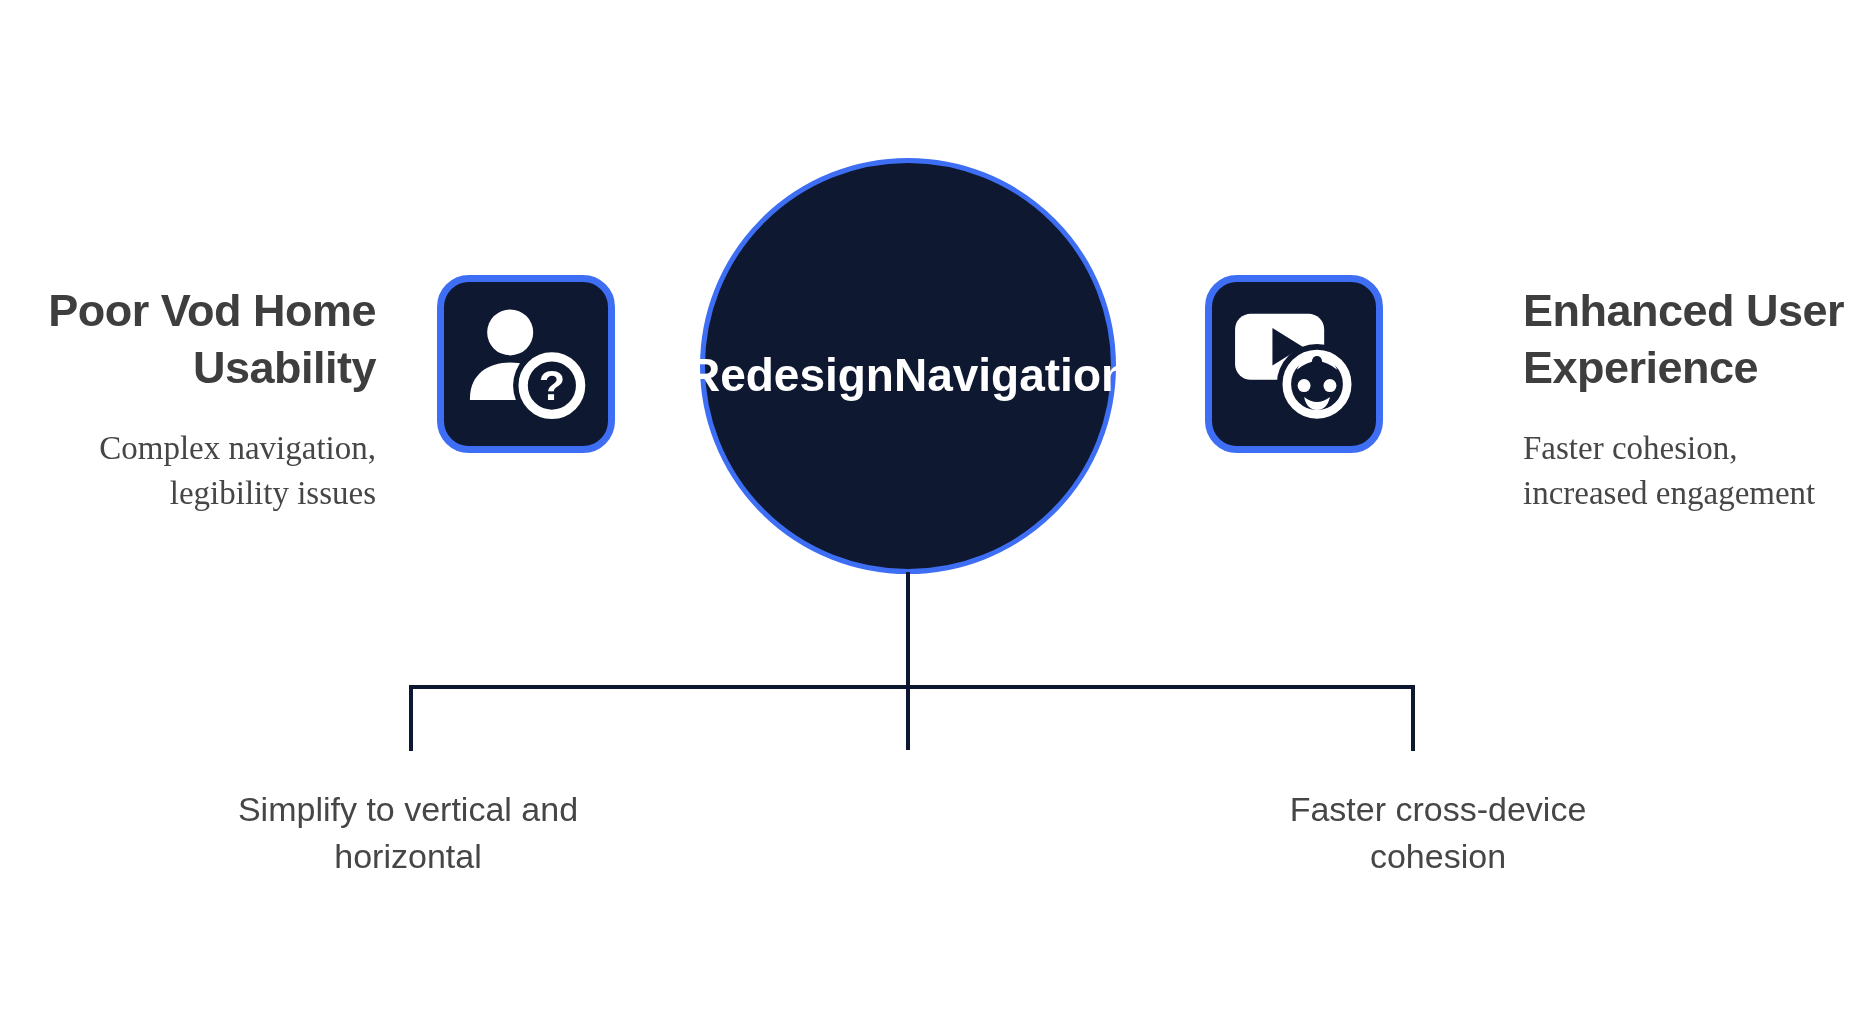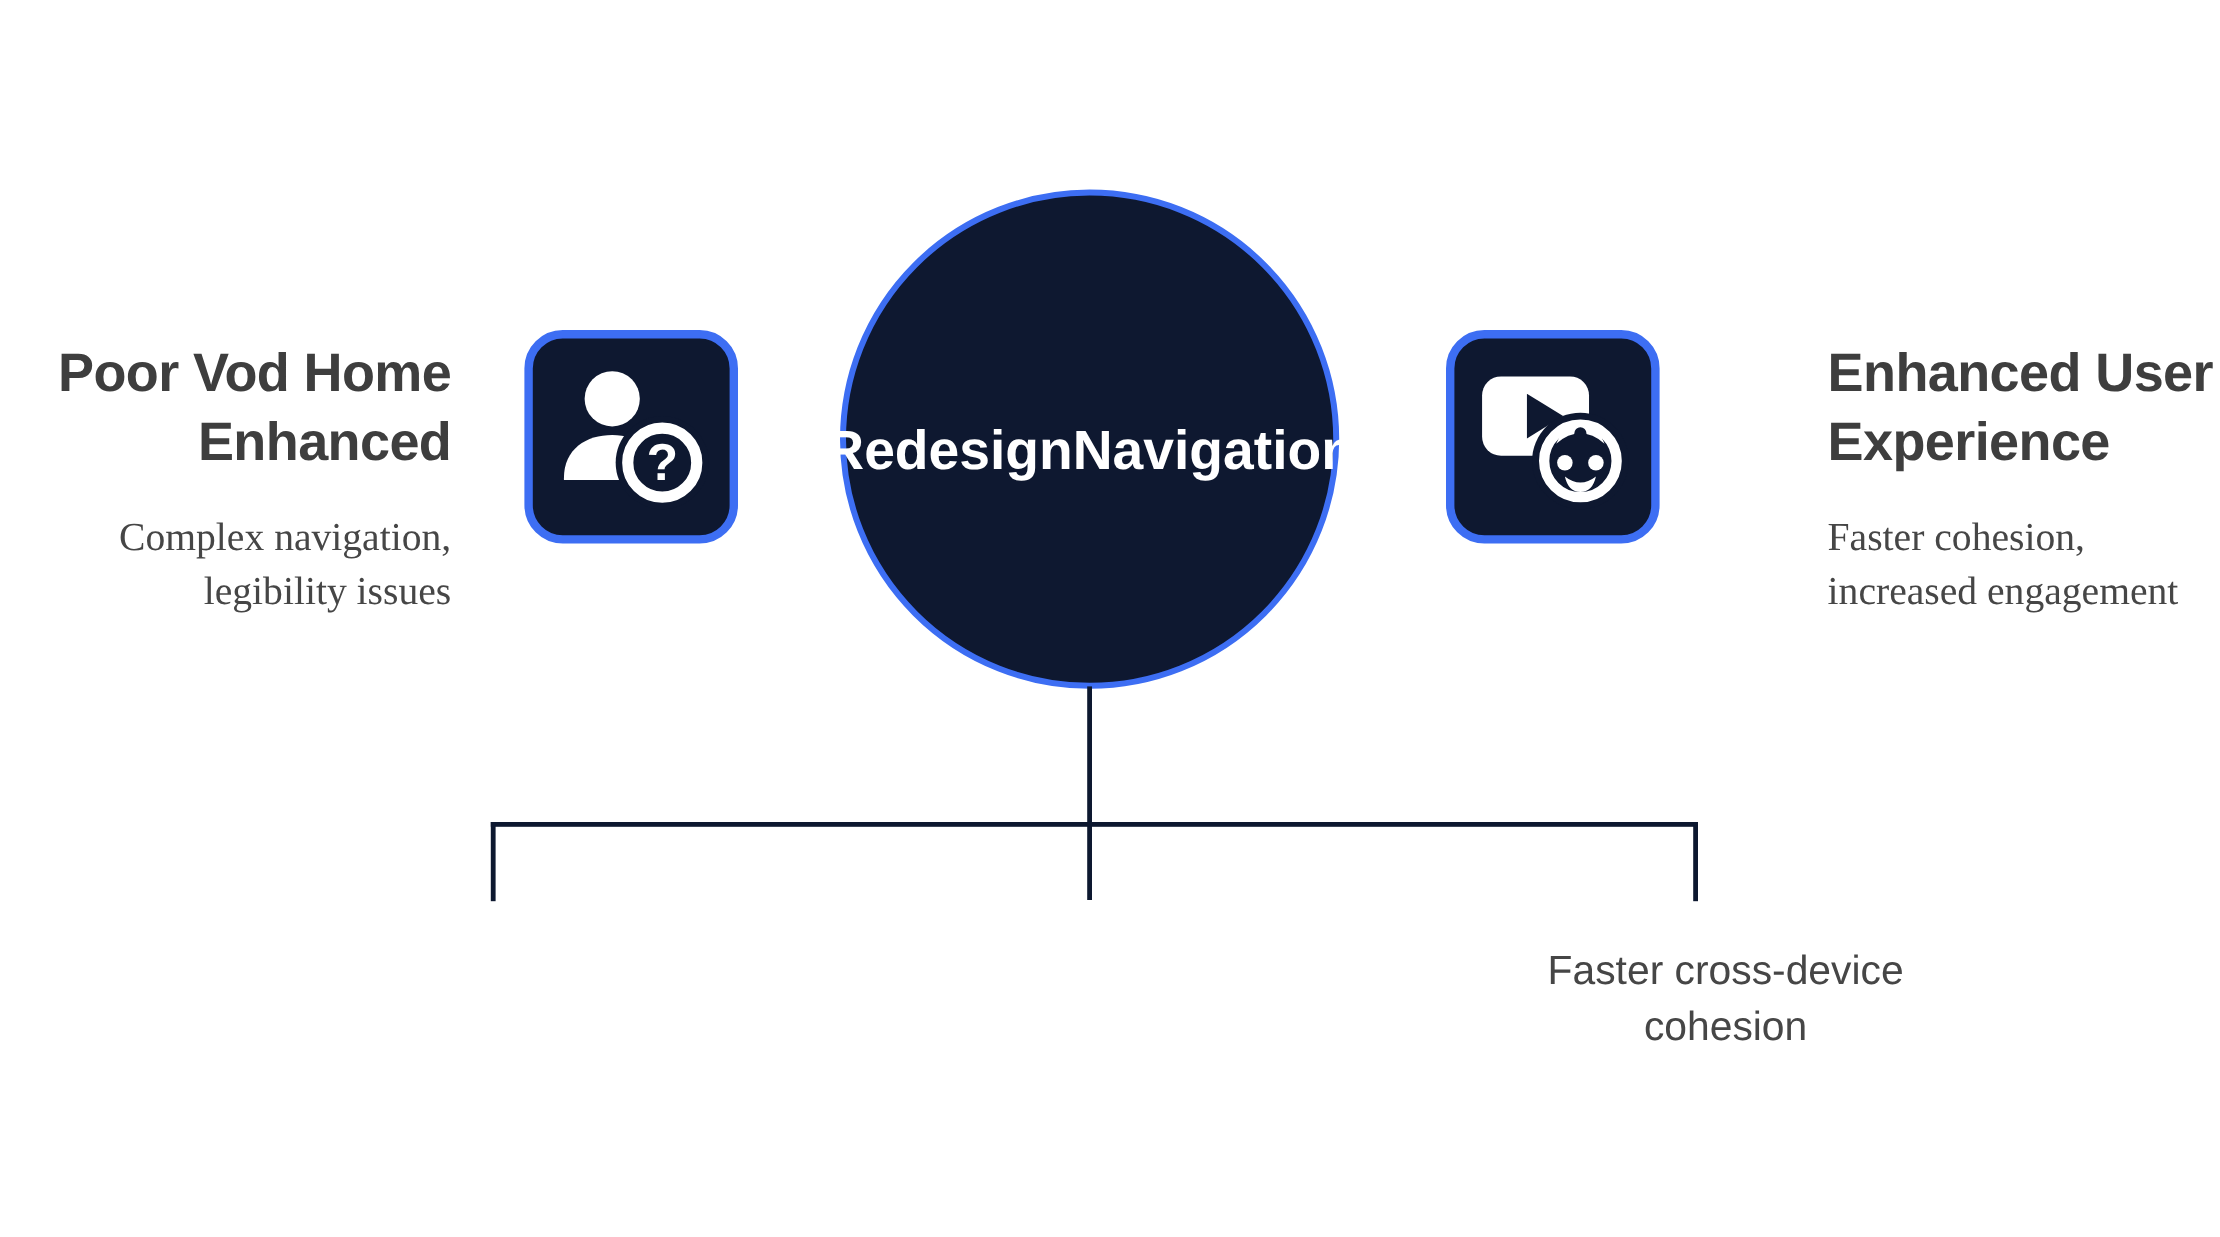--- a/index.html
+++ b/index.html
@@ -94,21 +94,21 @@
   #branch-2 { left: 1178px; }
 </style>
 </head>
 <body>
 
 <div class="canvas">
 
   <div class="side-panel" id="left-panel">
     <div class="panel-title">
       <div>Poor Vod Home</div>
-      <div>Enhanced</div>
+      <div>Usability</div>
     </div>
     <div class="panel-subtitle">
       <div>Complex navigation,</div>
       <div>legibility issues</div>
     </div>
   </div>
 
   <div class="icon-box" id="left-icon-box">
     <svg width="138" height="138" viewBox="0 0 96 96">
       <circle cx="37" cy="26" r="16" fill="#ffffff"></circle>
@@ -147,18 +147,22 @@
       <div>Faster cohesion,</div>
       <div>increased engagement</div>
     </div>
   </div>
 
   <div class="conn" id="stem"></div>
   <div class="conn" id="cross-bar"></div>
   <div class="conn" id="drop-left"></div>
   <div class="conn" id="drop-right"></div>
 
+  <div class="branch-label" id="branch-0">
+    <div>Simplify to vertical and</div>
+    <div>horizontal</div>
+  </div>
   <div class="branch-label" id="branch-2">
     <div>Faster cross-device</div>
     <div>cohesion</div>
   </div>
 
 </div>
 
 </body></html>

